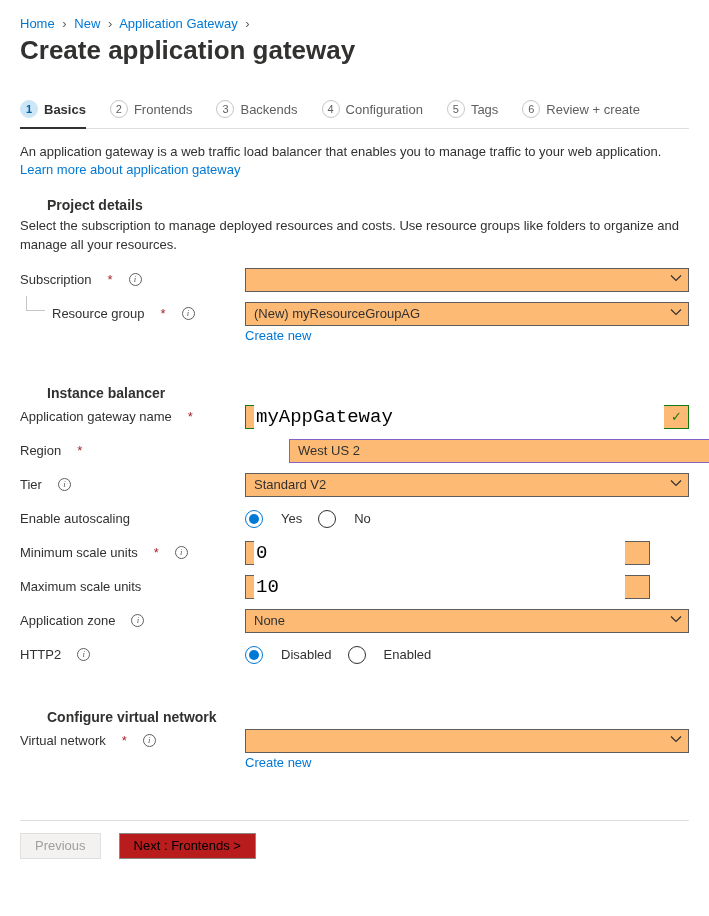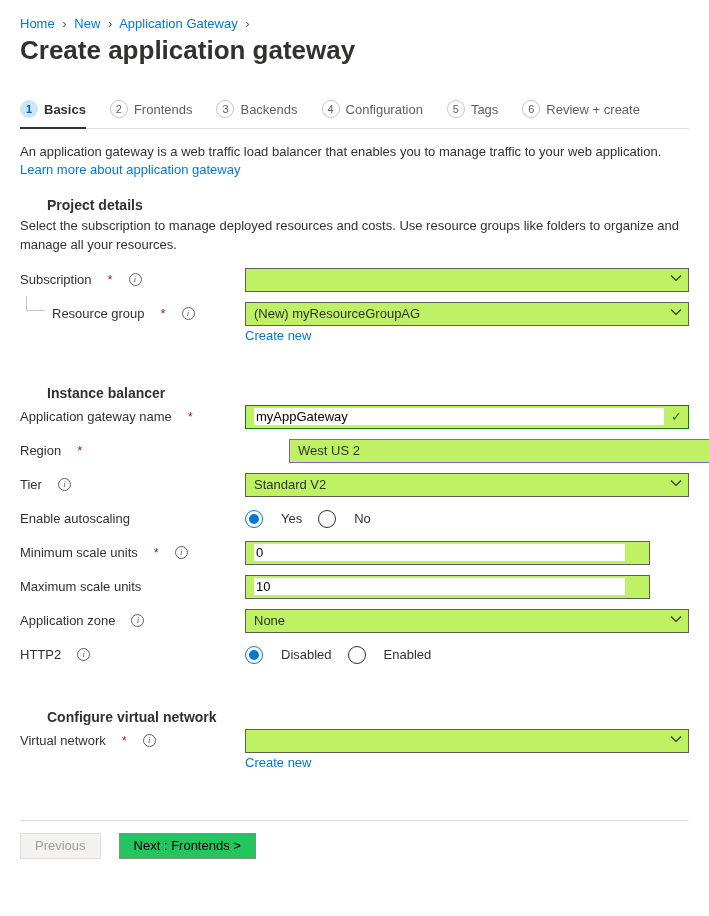--- a/index.html
+++ b/index.html
@@ -34,42 +34,42 @@
   .row .label.indent { padding-left: 32px; position:relative;}
   .row .label.indent::before { content:""; position:absolute; left:6px; top:-6px; width:18px; height:14px; border-left:1px solid #c8c6c4; border-bottom:1px solid #c8c6c4;}
   .req { color:#a4262c; }
   .info-icon {
     display:inline-flex; width:13px; height:13px; border:1px solid #605e5c; border-radius:50%;
     align-items:center; justify-content:center; font-size:9px; color:#605e5c; line-height:1; font-style: italic; font-family: Georgia, serif;
   }
   .control { flex:1; }
   .select, .textbox {
     width:100%; height:24px; border:1px solid #605e5c; padding:0 24px 0 8px;
-    font-size:13px; background:#bef264; position:relative; display:flex; align-items:center;
+    font-size:13px; background:#fdba74; position:relative; display:flex; align-items:center;
   }
   .select { cursor:pointer;}
   .select .chev { position:absolute; right:6px; top:50%; transform:translateY(-50%); pointer-events:none;}
   .select .chev svg { width:12px; height:12px; }
-  .textbox input { border:none; outline:none; width:100%; font-size:13px; font-family:Liberation Sans, sans-serif;}
+  .textbox input { border:none; outline:none; width:100%; font-size:19px; font-family:Liberation Mono, monospace;}
   .textbox .check { position:absolute; right:6px; color:#107c10; }
   .textbox.valid { border-color:#107c10;}
   .textbox.num { width:405px;}
   .select.region { border-color:#8661c5;margin-left:44px;}
   .sublink { font-size:13px; margin-top:2px; display:inline-block;}
   .radiogroup { display:flex; gap:16px; align-items:center; height:24px;}
   .radio { display:flex; align-items:center; gap:18px; cursor:pointer;}
   .radio .dot { width:18px; height:18px; border:1px solid #323130; border-radius:50%; display:flex; align-items:center; justify-content:center;}
   .radio.selected .dot { border-color:#0078d4;}
   .radio.selected .dot::after { content:""; width:10px; height:10px; background:#0078d4; border-radius:50%;}
   .spacer { height: 22px;}
   .footer {
     border-top:1px solid #e1dfdd; padding:12px 0 16px 0; margin-top: 50px;
     display:flex; gap:18px;
   }
-  .btn { height:26px; padding:0 14px; font-size:13px; border:1px solid #8a8886; background:#22c55e; cursor:pointer;}
+  .btn { height:26px; padding:0 14px; font-size:13px; border:1px solid #8a8886; background:#b91c1c; cursor:pointer;}
   .btn.disabled { background:#f3f2f1; color:#a19f9d; border-color:#e1dfdd; cursor:default;}
 </style>
 </head>
 <body>
 
 <div class="breadcrumb">
   <a>Home</a>
   <span class="sep">›</span>
   <a>New</a>
   <span class="sep">›</span>

